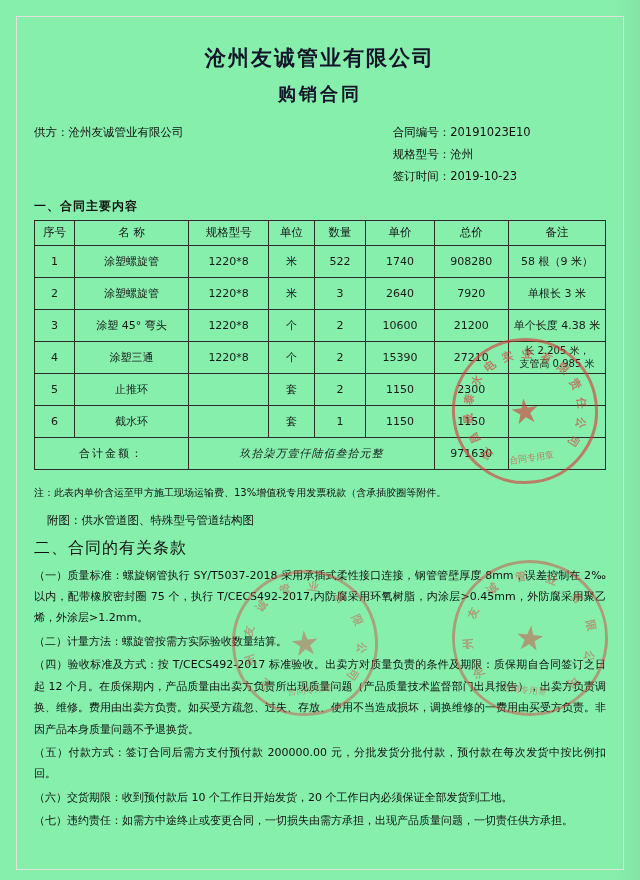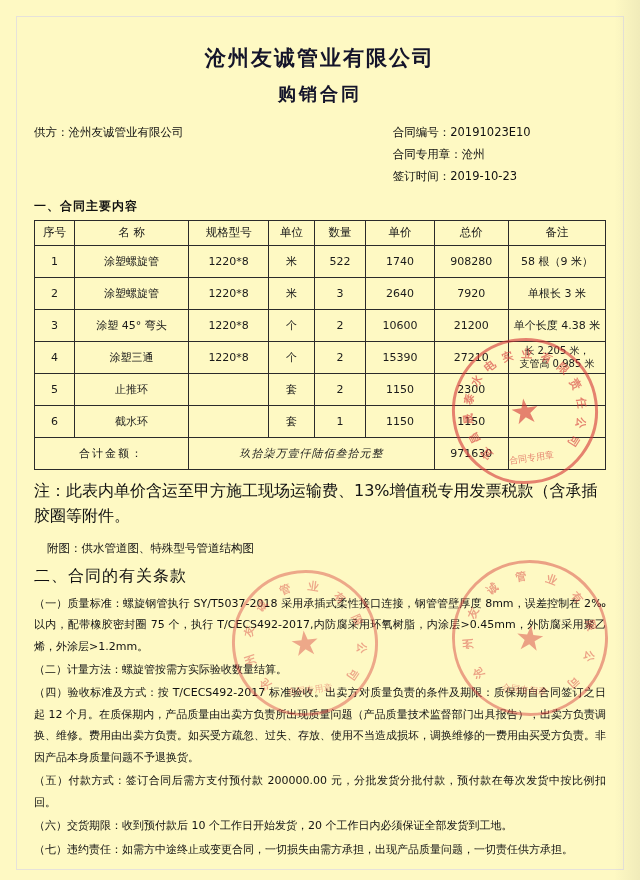--- a/index.html
+++ b/index.html
@@ -12,21 +12,21 @@
     background: #ffffff;
     font-family: "DejaVu Sans", "Liberation Sans", sans-serif;
     color: #111;
     overflow: hidden;
     position: relative;
   }
   .page {
     position: relative;
     width: 640px;
     height: 880px;
-    background: #fef9c3;
+    background: #86efac;
     box-sizing: border-box;
     padding: 38px 34px 10px 34px;
   }
   
   .page:before {
     content: "";
     position: absolute;
     left: 16px; top: 16px; right: 16px; bottom: 10px;
     border: 1px solid #e6e2da;
     pointer-events: none;
@@ -98,23 +98,23 @@
   col.c-remark { width: 17%; }
 
   td.remark-2line {
     font-size: 10px;
     line-height: 1.35;
   }
   td.sum-label { letter-spacing: 2px; }
   td.sum-text  { letter-spacing: 1px; font-style: italic; }
 
   .note {
-    font-size: 16px;
+    font-size: 10px;
     line-height: 1.6;
-    margin-top: 8px;
+    margin-top: 15px;
   }
   .attach {
     font-size: 11.5px;
     margin-top: 12px;
     margin-left: 13px;
   }
   .clause-head {
     font-size: 16px;
     font-weight: normal;
     margin: 10px 0 6px 0;
@@ -208,21 +208,21 @@
       <div>
         <span>供方：</span><span>沧州友诚管业有限公司</span>
       </div>
       <div style="height:10px"></div>
     </div>
     <div class="meta-right">
       <div>
         <span>合同编号：</span><span>20191023E10</span>
       </div>
       <div>
-        <span>合同专用章：</span><span>沧州</span>
+        <span>规格型号：</span><span>沧州</span>
       </div>
       <div>
         <span>签订时间：</span><span>2019-10-23</span>
       </div>
     </div>
   </div>
 
   <div class="section-head">一、合同主要内容</div>
 
   <table class="contract">

